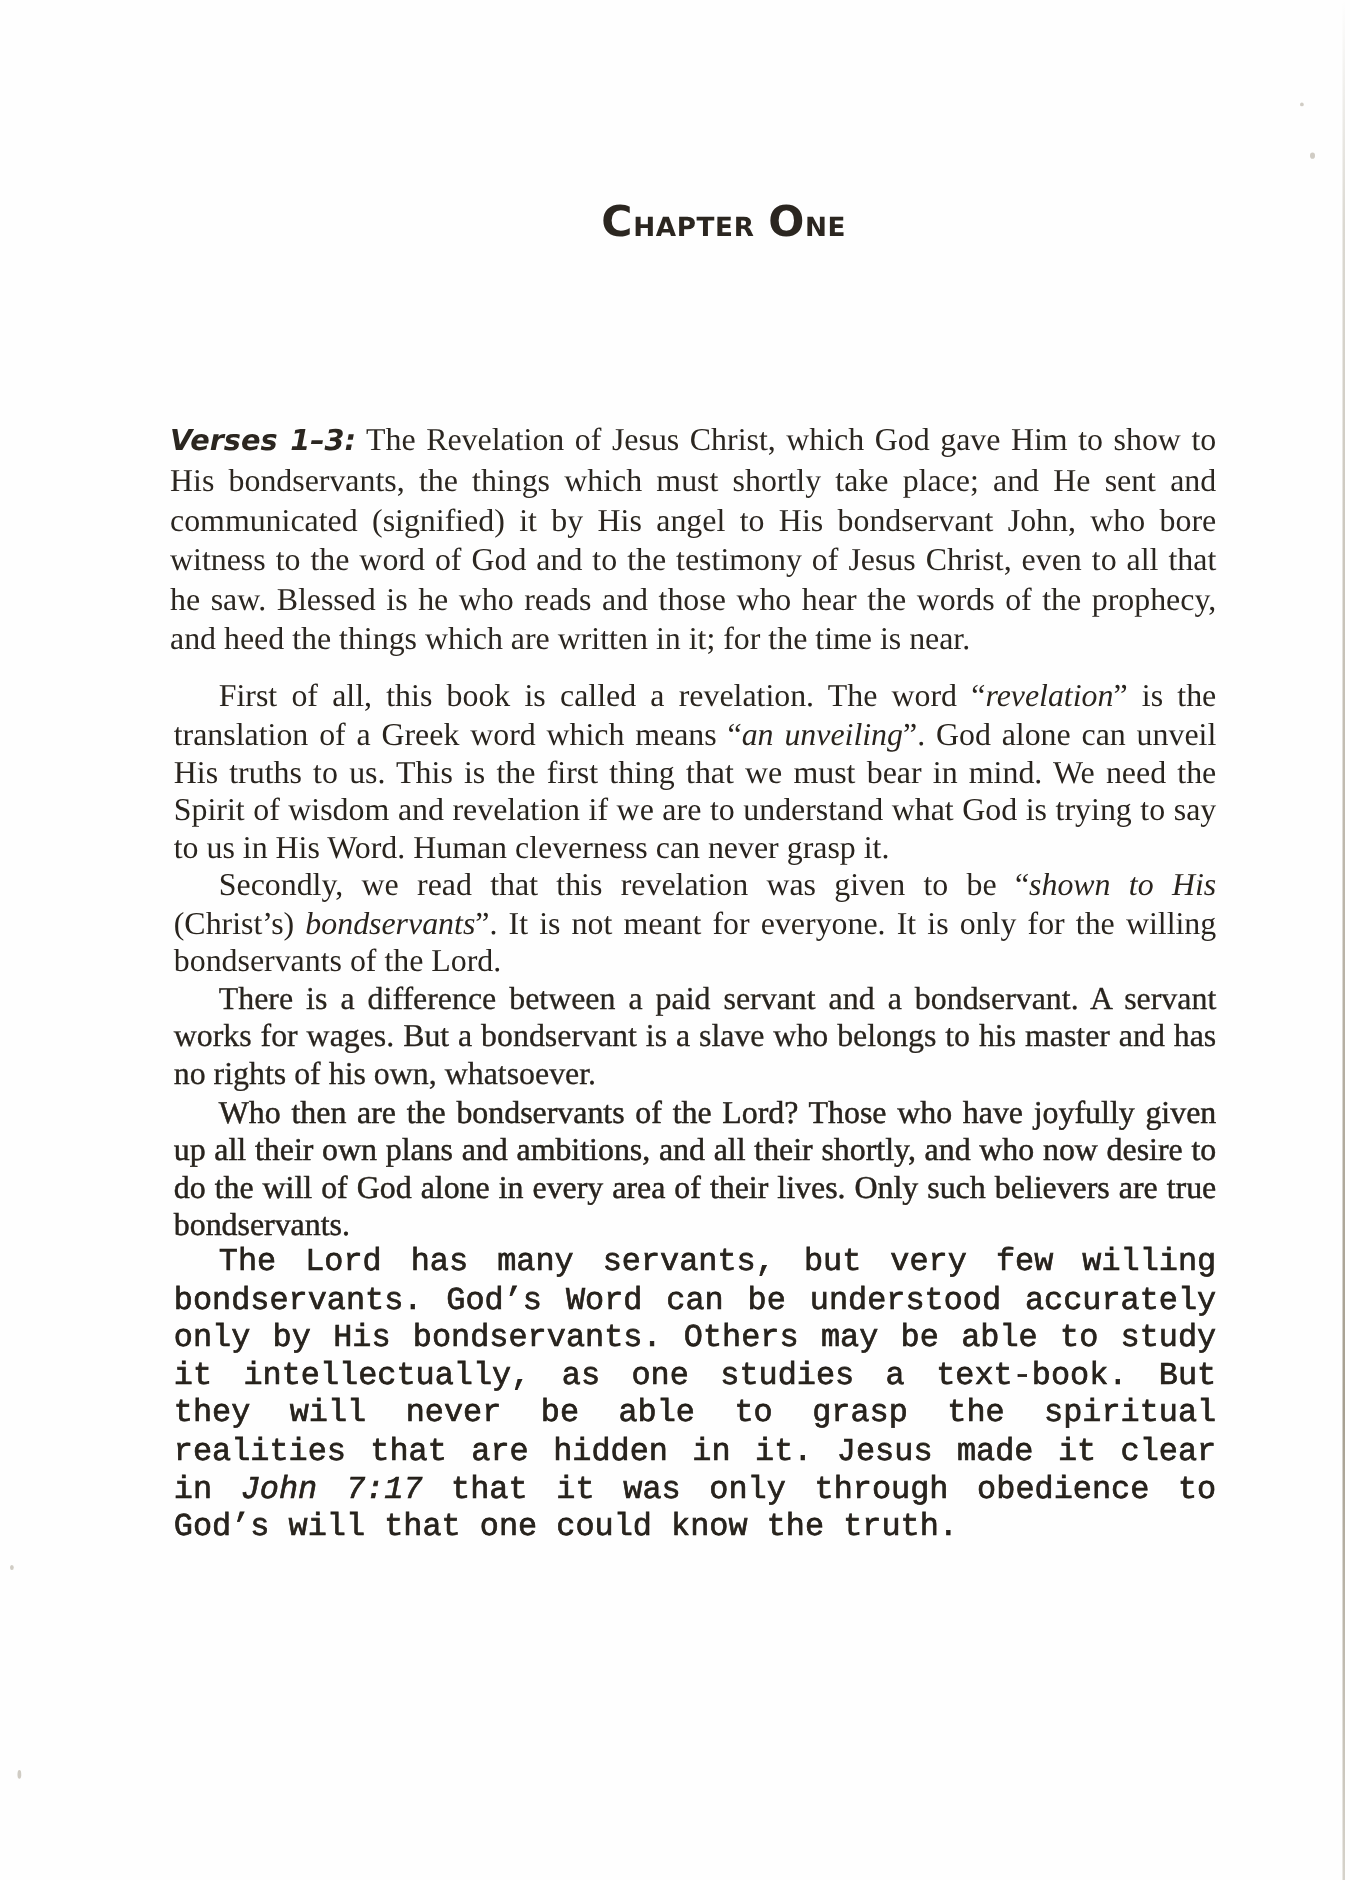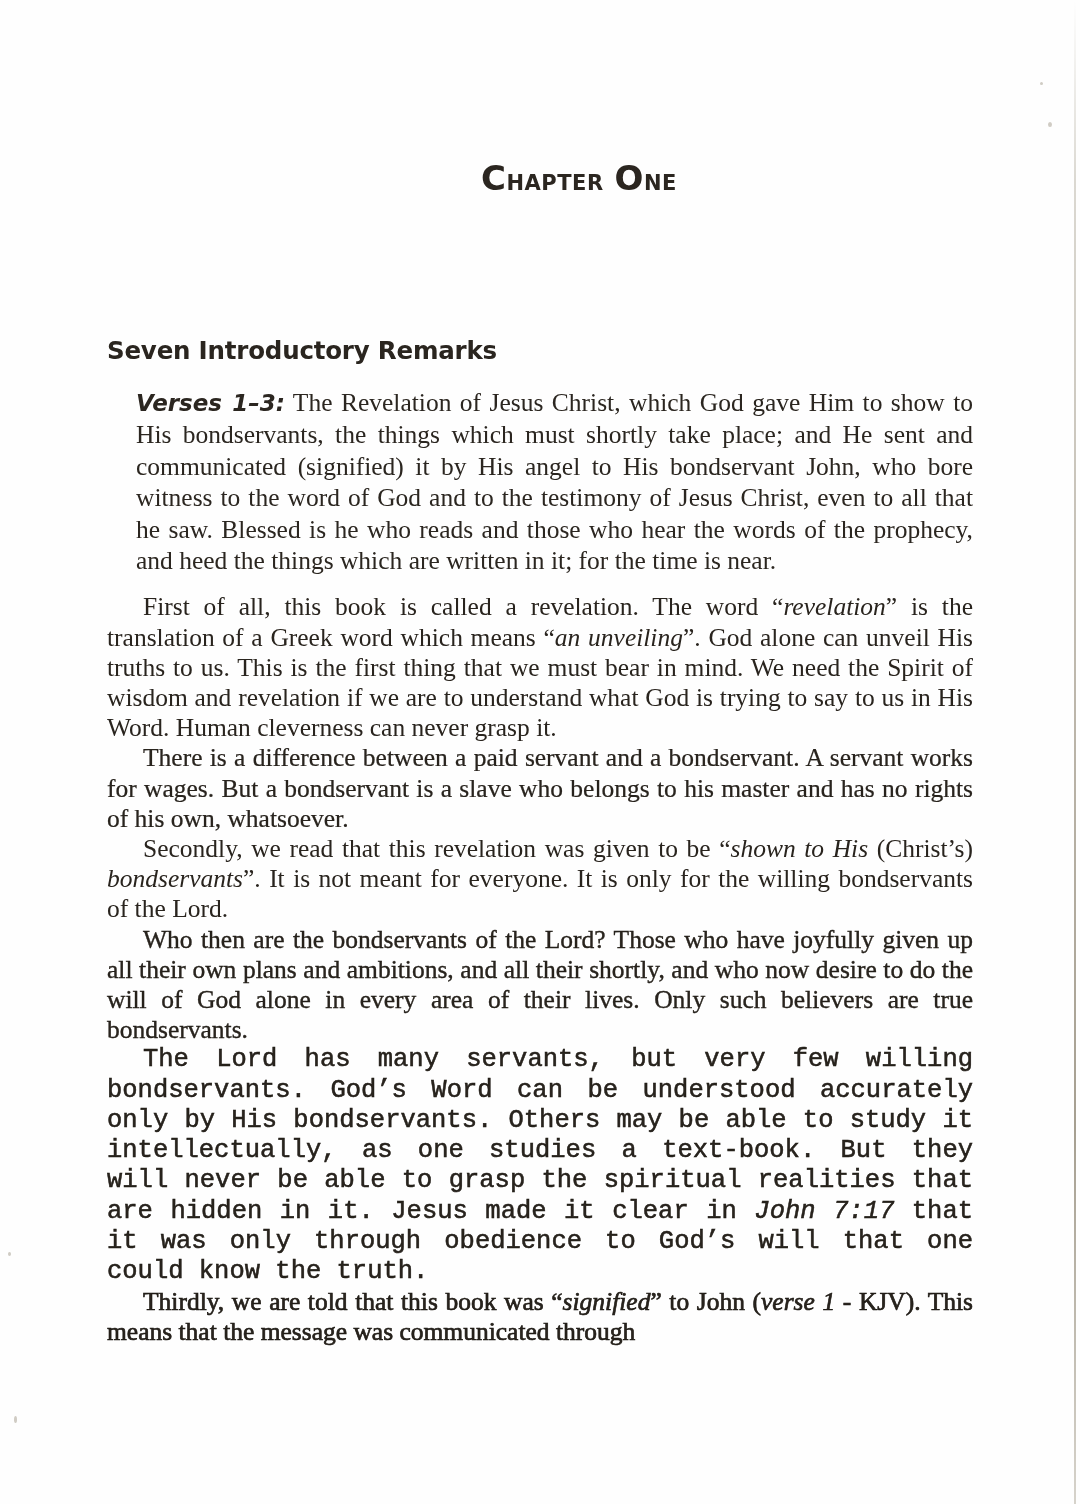--- a/index.html
+++ b/index.html
@@ -96,20 +96,21 @@
   p.body {
     margin: 0;
     font-size: 25.5px;
     line-height: 30.2px;
     text-align: justify;
     text-justify: inter-word;
     color: #29241e;
   }
   p.body.indent {
     text-indent: 36px;
+    margin-left: 32px;
   }
   p.body i, .verse-block i {
     font-style: italic;
   }
 
   
   .tone1 { color: #2b2620; }
   .tone2 { color: #262119; font-weight: 400; }
   .tone3 { color: #221d16; }
   .tone4 { color: #1e1a14; -webkit-text-stroke: 0.22px #1e1a14; }
@@ -127,27 +128,25 @@
   <div class="scan-speck" style="left:1048px; top:122px; width:4px; height:5px;"></div>
   <div class="scan-speck" style="left:14px; top:1416px; width:3px; height:7px;"></div>
   <div class="scan-speck" style="left:8px; top:1252px; width:3px; height:4px;"></div>
 
   <div class="chapter-title">
     <span class="big">C</span><span>hapter </span><span class="big">O</span><span>ne</span>
   </div>
 
   <div class="content">
 
-    <h2 class="section-heading">Seven Introductory Remarks</h2>
 
     <div class="verse-block">
       <span class="verse-ref">Verses 1–3:</span><span> The Revelation of Jesus Christ, which God gave Him to show to His bondservants, the things which must shortly take place; and He sent and communicated (signified) it by His angel to His bondservant John, who bore witness to the word of God and to the testimony of Jesus Christ, even to all that he saw. Blessed is he who reads and those who hear the words of the prophecy, and heed the things which are written in it; for the time is near.</span>
     </div>
 
     <p class="body indent tone2"><span>First of all, this book is called a revelation. The word “</span><i>revelation</i><span>” is the translation of a Greek word which means “</span><i>an unveiling</i><span>”. God alone can unveil His truths to us. This is the first thing that we must bear in mind. We need the Spirit of wisdom and revelation if we are to understand what God is trying to say to us in His Word. Human cleverness can never grasp it.</span></p>
+    <p class="body indent tone3"><span>Secondly, we read that this revelation was given to be “</span><i>shown to His</i><span> (Christ’s) </span><i>bondservants</i><span>”. It is not meant for everyone. It is only for the willing bondservants of the Lord.</span></p>
     <p class="body indent tone4"><span>There is a difference between a paid servant and a bondservant. A servant works for wages. But a bondservant is a slave who belongs to his master and has no rights of his own, whatsoever.</span></p>
-    <p class="body indent tone3"><span>Secondly, we read that this revelation was given to be “</span><i>shown to His</i><span> (Christ’s) </span><i>bondservants</i><span>”. It is not meant for everyone. It is only for the willing bondservants of the Lord.</span></p>
     <p class="body indent tone5"><span>Who then are the bondservants of the Lord? Those who have joyfully given up all their own plans and ambitions, and all their shortly, and who now desire to do the will of God alone in every area of their lives. Only such believers are true bondservants.</span></p>
     <p class="body indent tone6"><span>The Lord has many servants, but very few willing bondservants. God’s Word can be understood accurately only by His bondservants. Others may be able to study it intellectually, as one studies a text-book. But they will never be able to grasp the spiritual realities that are hidden in it. Jesus made it clear in </span><i>John 7:17</i><span> that it was only through obedience to God’s will that one could know the truth.</span></p>
-    <p class="body indent tone7"><span>Thirdly, we are told that this book was “</span><i>signified</i><span>” to John (</span><i>verse 1</i><span> - KJV). This means that the message was communicated through</span></p>
 
   </div>
 </div>
 
 </body></html>

